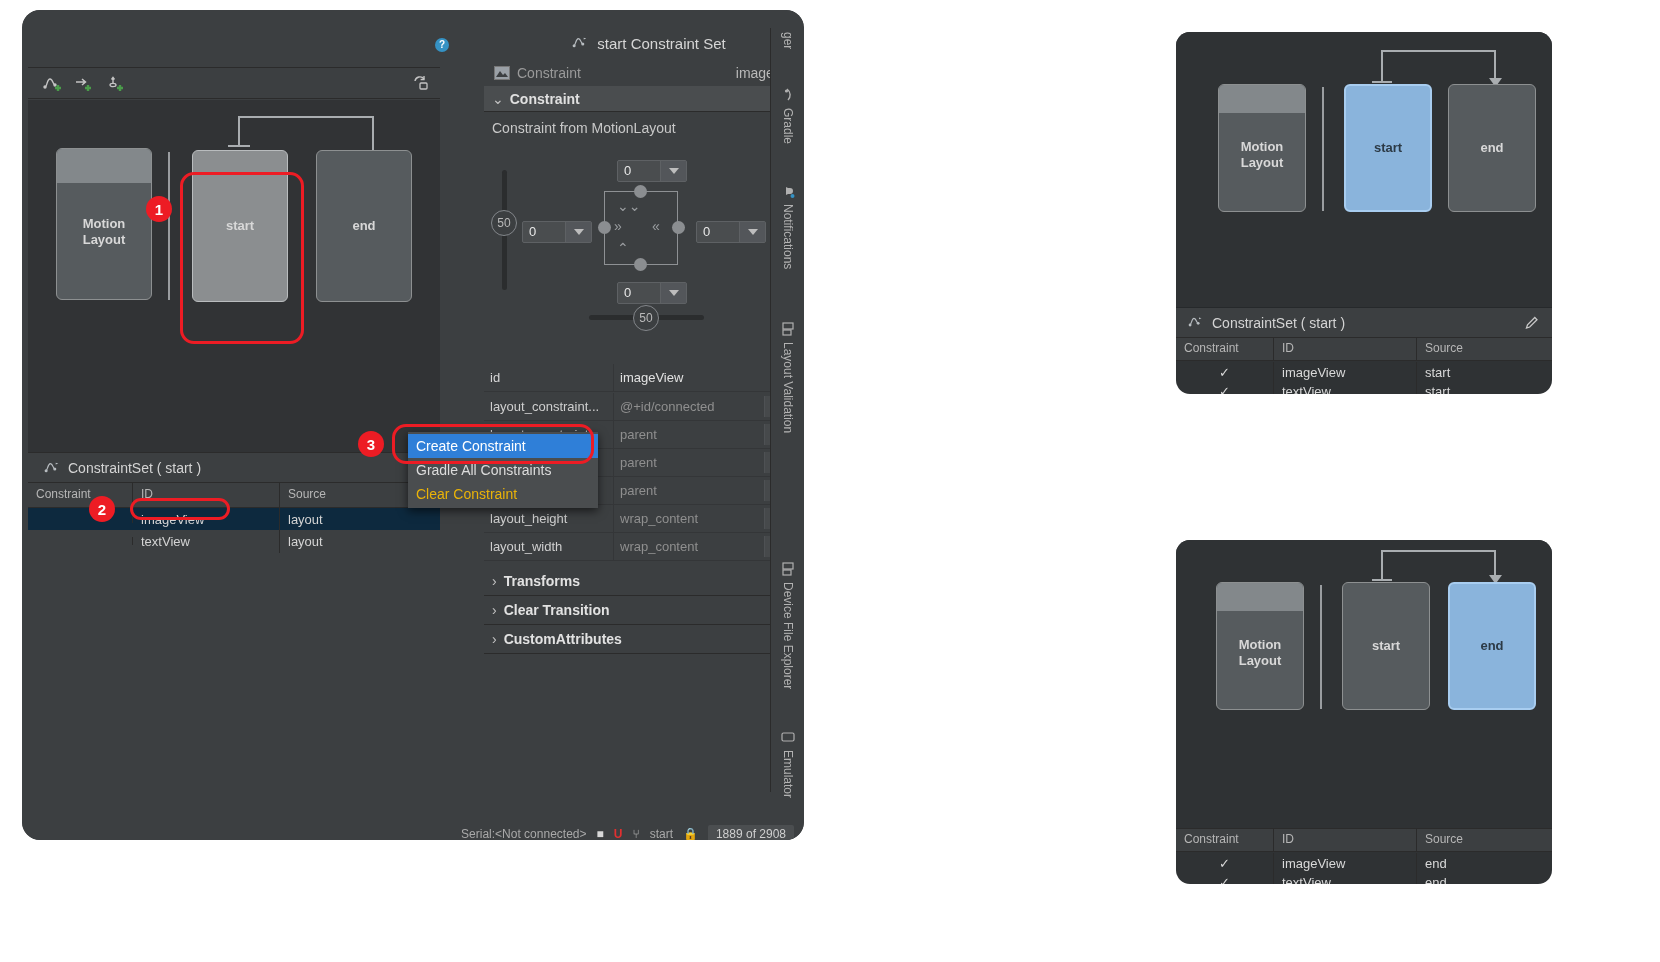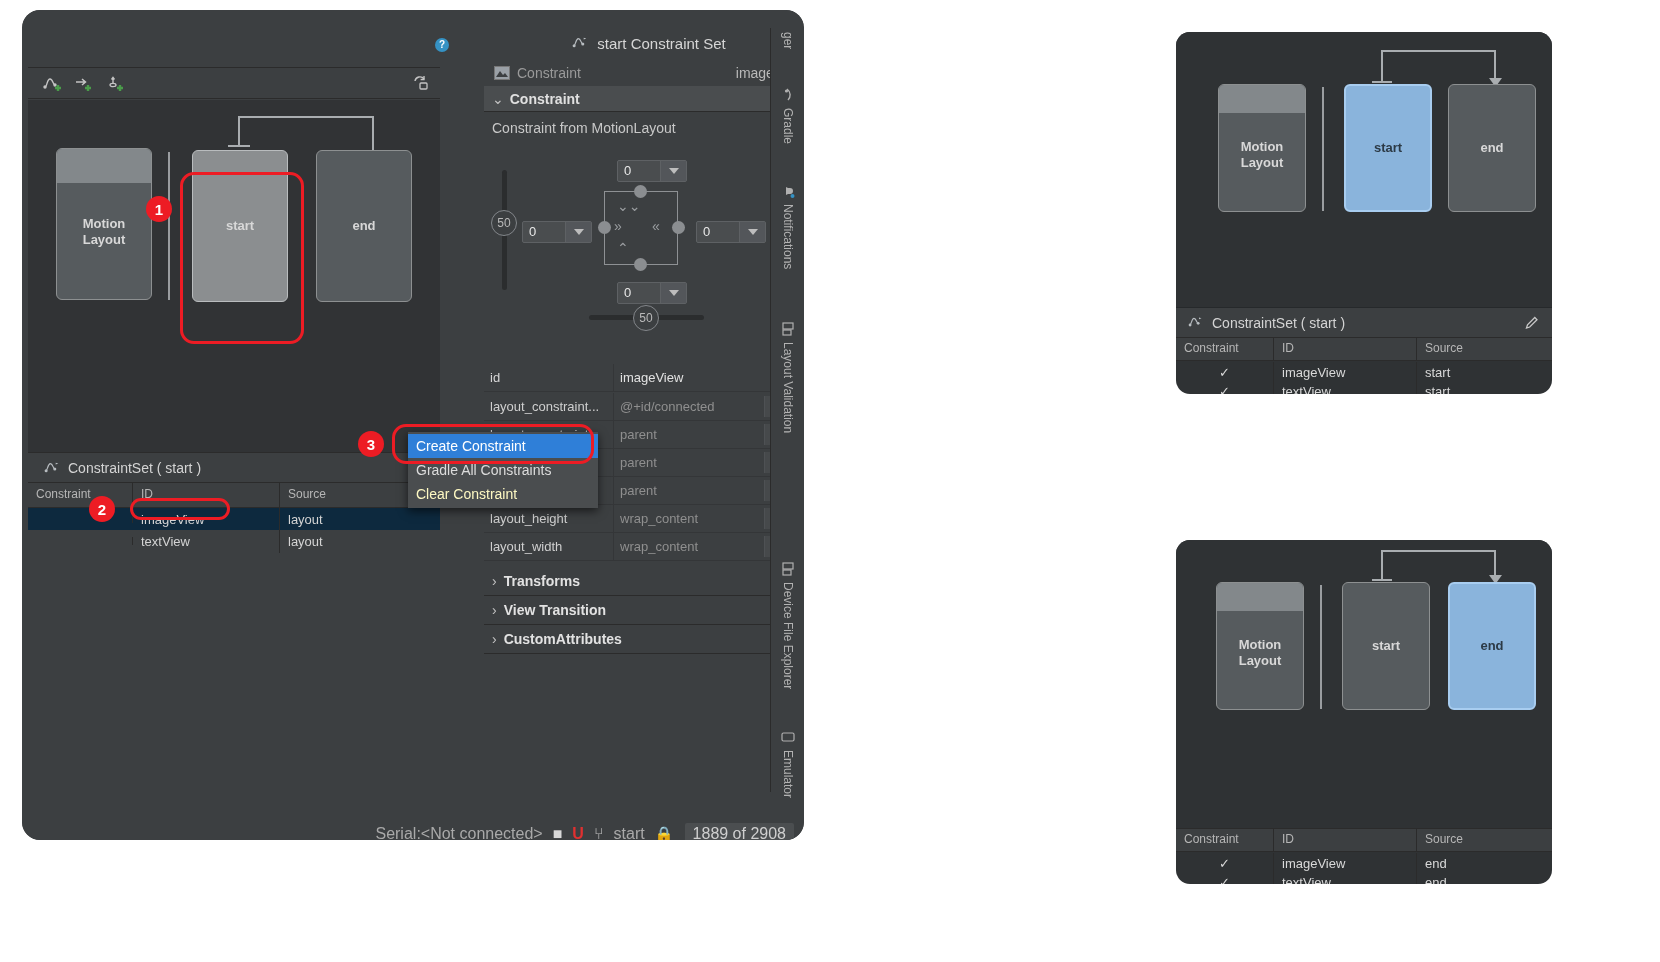--- a/index.html
+++ b/index.html
@@ -170,36 +170,36 @@
   
   .bottom-strip {
     position: absolute; left: 6px; top: 784px; width: 770px; height: 26px;
     background: #3c3f41; display: flex; align-items: center;
     color: #c2c2c2; font-size: 12px; padding: 0 10px;
   }
   .bottom-strip .right { margin-left: auto; display: flex; align-items: center; gap: 6px; }
   .status-bar {
     position: absolute; left: 0; top: 812px; width: 782px; height: 24px;
     background: #3c3f41; display: flex; align-items: center;
-    color: #a9a9a9; font-size: 16px;
+    color: #a9a9a9; font-size: 12px;
   }
   .status-bar .grp { margin-left: auto; display: flex; align-items: center; gap: 10px;
                      padding-right: 10px; }
   .mem-box { background: #4b4e50; padding: 2px 8px; border-radius: 2px; color: #cfcfcf; }
 
   
   .ctx-menu {
     position: absolute; left: 408px; top: 432px; width: 190px;
     background: #4a4d4f; box-shadow: 0 3px 9px rgba(0,0,0,.6); z-index: 40;
     padding: 2px 0;
   }
   .ctx-item { height: 24px; display: flex; align-items: center; padding: 0 8px;
               color: #dcdcdc; font-size: 14px; }
   .ctx-item.active { background: #2f7fd8; color: #fff; }
-  .ctx-item.disabled { color: #fef9c3; }
+  .ctx-item.disabled { color: #eab308; }
 
   
   .badge { position: absolute; width: 26px; height: 26px; border-radius: 50%;
            background: #ed1c24; color: #fff; font-size: 15px; font-weight: bold;
            display: flex; align-items: center; justify-content: center; z-index: 60; }
   .redbox { position: absolute; border: 3px solid #ed1c24; z-index: 55; }
   .redround { border-radius: 14px; }
   .redpill { border-radius: 20px; }
 
   
@@ -457,21 +457,21 @@
             </div>
           <div class="pin">⎒</div>
         </div>
 
         <div class="expander" style="top:539px;">
           <span style="font-weight:normal; color:#c2c2c2;">›</span>
           <span>Transforms</span>
         </div>
         <div class="expander" style="top:568px;">
           <span style="font-weight:normal; color:#c2c2c2;">›</span>
-          <span>View Transition</span>
+          <span>Clear Transition</span>
         </div>
         <div class="expander" style="top:597px;">
           <span style="font-weight:normal; color:#c2c2c2;">›</span>
           <span>CustomAttributes</span>
           <span class="pm2">
             <span>+</span>
             <span>−</span>
           </span>
         </div>
       </div>

